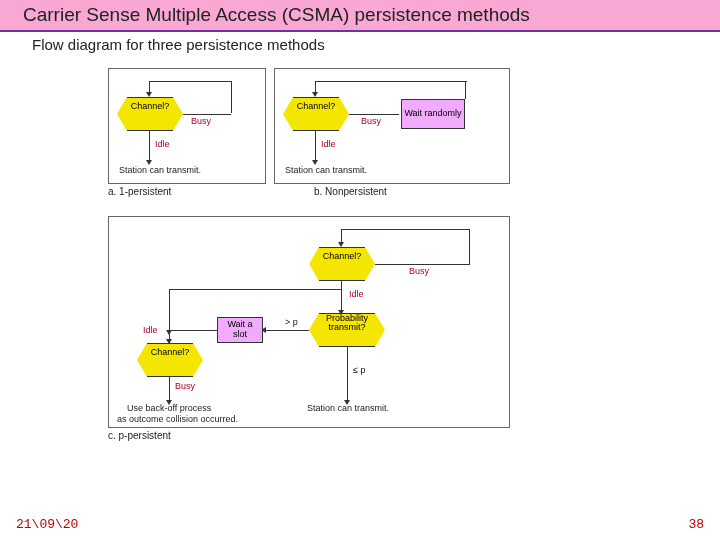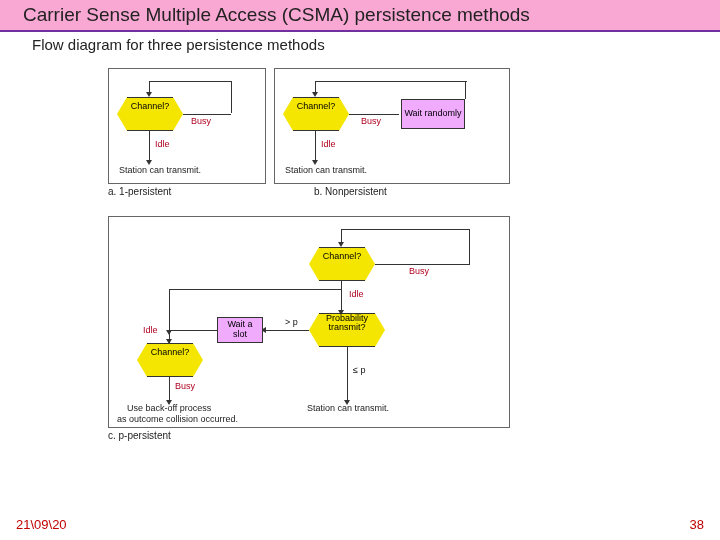--- a/index.html
+++ b/index.html
@@ -14,21 +14,21 @@
   .hex .h-left::after { content: ""; position: absolute; left: -1px; top: -17px; width: 0; height: 0; border-top: 17px solid transparent; border-bottom: 17px solid transparent; border-right: 10px solid #333; z-index: -1; }
   .hex .h-right { position: absolute; right: 0; top: 0; width: 0; height: 0; border-top: 17px solid transparent; border-bottom: 17px solid transparent; border-left: 10px solid #f4e600; }
   .hex .h-txt { position: absolute; left: 0; top: 0; width: 66px; height: 20px; display: flex; align-items: center; justify-content: center; font-size: 9px; color: #000; text-align: center; line-height: 1.05; }
   .green-box { position: absolute; background: #f0abfc; border: 1px solid #333; font-size: 9px; display: flex; align-items: center; justify-content: center; text-align: center; line-height: 1.1; padding: 2px; }
   .lbl { position: absolute; font-size: 9px; color: #b00020; }
   .lbl-k { color: #111; }
   .cap { position: absolute; font-size: 10px; color: #222; }
   .arrow { position: absolute; background: #333; }
   .ah-down::after { content:""; position:absolute; left:-3px; bottom:-4px; border-left:3.5px solid transparent; border-right:3.5px solid transparent; border-top:5px solid #333; }
   .ah-left::after { content:""; position:absolute; top:-3px; left:-4px; border-top:3.5px solid transparent; border-bottom:3.5px solid transparent; border-right:5px solid #333; }
-  .footer { position: absolute; bottom: 8px; left: 0; width: 720px; display: flex; justify-content: space-between; align-items: center; padding: 0 16px; font-size: 13px; }
+  .footer { position: absolute; bottom: 8px; left: 0; width: 720px; display: flex; justify-content: space-between; align-items: center; padding: 0 16px; font-size: 13px; font-family: Liberation Mono, monospace; }
   .footer .date { color: #c00000; }
   .footer .unit { color: #c00000; }
   .footer .page { color: #c00000; }
 </style>
 </head>
 <body>
 
 <div class="title-bar">Carrier Sense Multiple Access (CSMA) persistence methods</div>
 <div class="subtitle">Flow diagram for three persistence methods</div>
 

